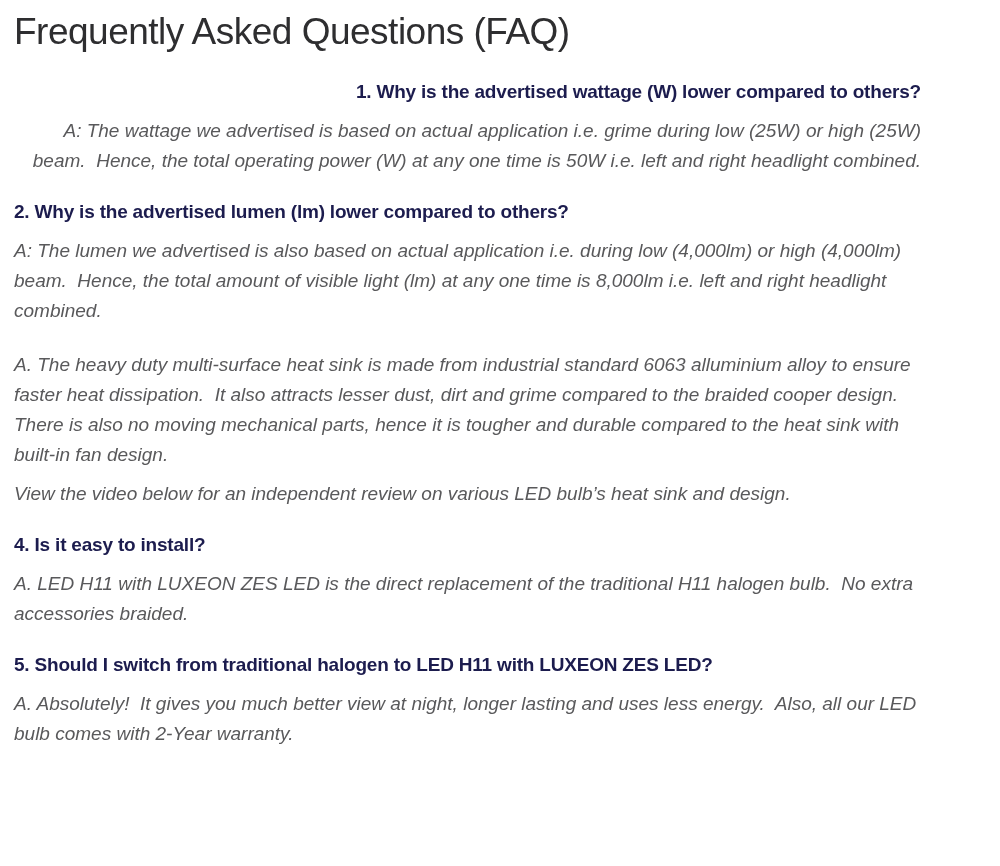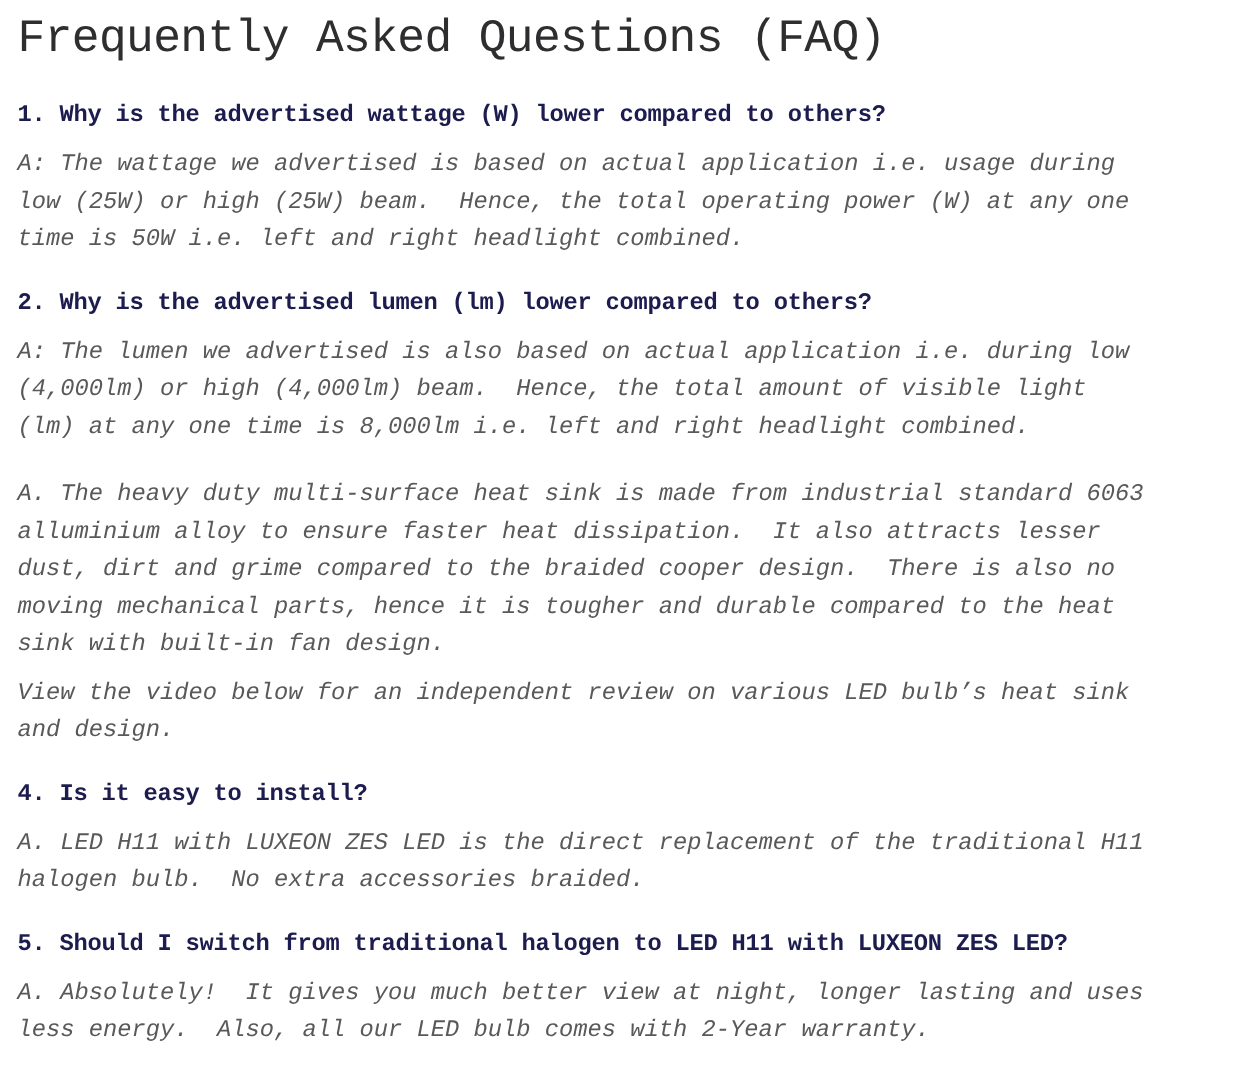--- a/index.html
+++ b/index.html
@@ -8,36 +8,37 @@
     background: #ffffff;
   }
   .page {
     position: relative;
     width: 936px;
     height: 866px;
     overflow: hidden;
     box-sizing: border-box;
     padding: 10px 15px 0 14px;
     background: #ffffff;
-    font-family: Liberation Mono, monospace;
+    font-family: Liberation Sans, sans-serif;
     border-radius: 12px;
   }
   h1.page-title {
     margin: 0;
     font-size: 37px;
     font-weight: 400;
     letter-spacing: -0.5px;
     line-height: 44px;
     color: #2e2e30;
   }
   section.faq-item {
     margin-top: 24px;
   }
   section.faq-item:first-of-type {
     margin-top: 26px;
+    text-align: right;
   }
   h2.faq-question {
     margin: 0;
     font-size: 19px;
     font-weight: 700;
     letter-spacing: -0.2px;
     line-height: 24px;
     color: #1c1c4e;
   }
   p.faq-paragraph {
@@ -55,21 +56,21 @@
 </style>
 </head>
 <body>
 
 <div class="page">
 
   <h1 class="page-title">Frequently Asked Questions (FAQ)</h1>
 
   <section class="faq-item">
     <h2 class="faq-question">1. Why is the advertised wattage (W) lower compared to others?</h2>
-    <p class="faq-paragraph">A: The wattage we advertised is based on actual application i.e. usage during low (25W) or high (25W) beam.  Hence, the total operating power (W) at any one time is 50W i.e. left and right headlight combined.</p>
+    <p class="faq-paragraph">A: The wattage we advertised is based on actual application i.e. grime during low (25W) or high (25W) beam.  Hence, the total operating power (W) at any one time is 50W i.e. left and right headlight combined.</p>
   </section>
 
   <section class="faq-item">
     <h2 class="faq-question">2. Why is the advertised lumen (lm) lower compared to others?</h2>
     <p class="faq-paragraph">A: The lumen we advertised is also based on actual application i.e. during low (4,000lm) or high (4,000lm) beam.  Hence, the total amount of visible light (lm) at any one time is 8,000lm i.e. left and right headlight combined.</p>
   </section>
 
   <section class="faq-item">
     <p class="faq-paragraph">A. The heavy duty multi-surface heat sink is made from industrial standard 6063 alluminium alloy to ensure faster heat dissipation.  It also attracts lesser dust, dirt and grime compared to the braided cooper design.  There is also no moving mechanical parts, hence it is tougher and durable compared to the heat sink with built-in fan design.</p>
     <p class="faq-paragraph">View the video below for an independent review on various LED bulb’s heat sink and design.</p>

